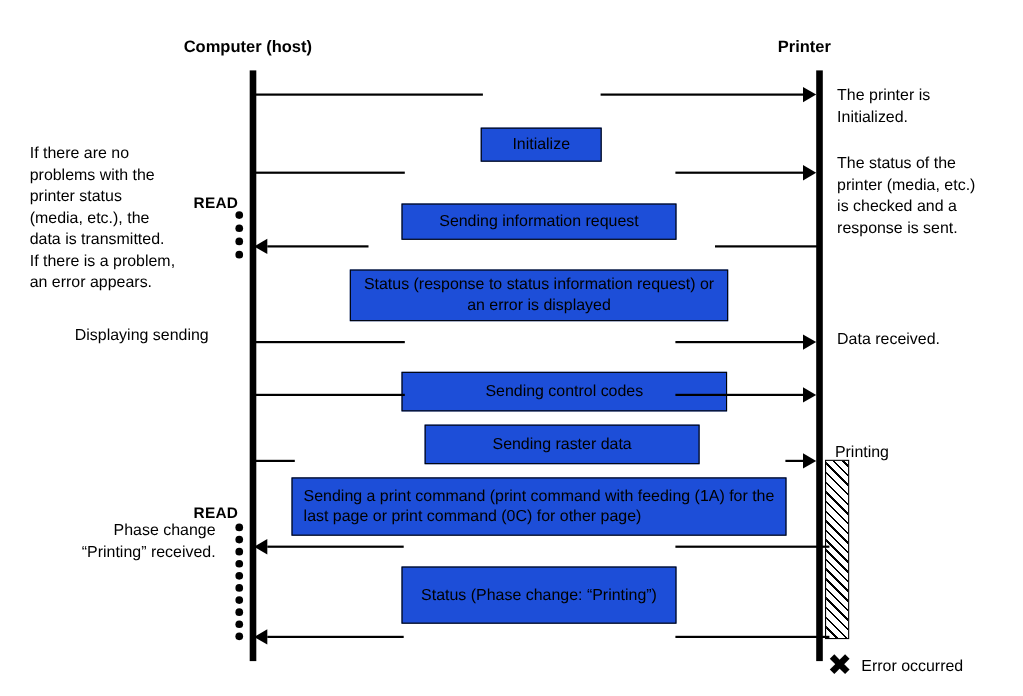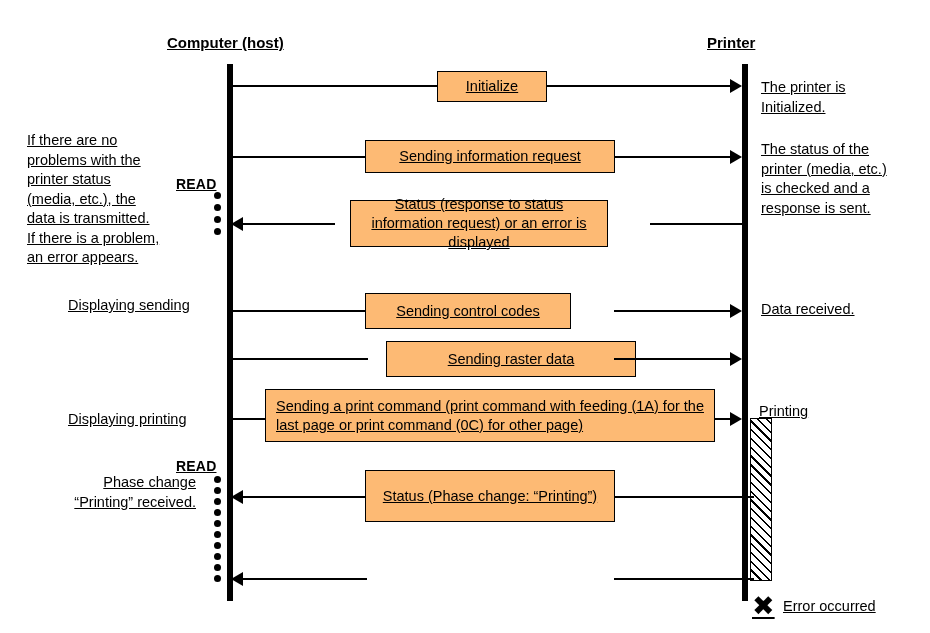--- a/index.html
+++ b/index.html
@@ -11,48 +11,49 @@
     font-family: "Liberation Sans", sans-serif;
     color: #000000;
   }
   #diagram {
     position: relative;
     width: 930px;
     height: 633px;
     background: #ffffff;
     overflow: hidden;
   }
-  .abs { position: absolute; text-decoration: underline; }
+  .abs { position: absolute; }
 
   
   .actor-label {
     font-weight: bold;
     font-size: 15px;
     line-height: 18px;
     white-space: nowrap;
   }
 
   
   .lifeline {
     background: #000000;
     width: 6px;
   }
 
   
   .msgbox {
     border: 1.6px solid #000000;
-    background: #fdba74;
+    background: #1d4ed8;
     box-sizing: border-box;
     font-size: 14.5px;
     line-height: 19px;
     display: flex;
     align-items: center;
     justify-content: center;
     text-align: center;
     padding: 2px 6px;
+    margin-top: 45px;
   }
   .msgbox.left-align {
     justify-content: flex-start;
     text-align: left;
     padding-left: 10px;
   }
 
   
   .wire {
     background: #000000;
@@ -160,39 +161,38 @@
   <div class="abs read-label" style="left:176px; top:176px;">READ</div>
   <div class="abs" style="left:214px; top:192px; width:12px; height:48px;">
     <span class="dot" style="left:0px; top:0px;"></span>
     <span class="dot" style="left:0px; top:12px;"></span>
     <span class="dot" style="left:0px; top:24px;"></span>
     <span class="dot" style="left:0px; top:36px;"></span>
   </div>
 
   <div class="abs arrow-left" style="left:231px; top:217px;"></div>
   <div class="abs wire" style="left:243px; top:223px; width:92px;"></div>
-  <div class="abs msgbox" style="left:350px; top:200px; width:258px; height:47px;">Status (response to status information
+  <div class="abs msgbox" style="left:318px; top:200px; width:344px; height:47px;">Status (response to status information
 request) or an error is displayed</div>
   <div class="abs wire" style="left:650px; top:223px; width:93px;"></div>
 
   <div class="abs note" style="left:68px; top:296px; width:170px;">Displaying sending</div>
 
   <div class="abs wire" style="left:231px; top:310px; width:137px;"></div>
-  <div class="abs msgbox" style="left:365px; top:293px; width:206px; height:36px;">Sending control codes</div>
+  <div class="abs msgbox" style="left:365px; top:293px; width:296px; height:36px;">Sending control codes</div>
   <div class="abs wire" style="left:614px; top:310px; width:117px;"></div>
   <div class="abs arrow-right" style="left:730px; top:304px;"></div>
 
   <div class="abs note" style="left:761px; top:300px; width:160px;">Data received.</div>
 
   <div class="abs wire" style="left:231px; top:358px; width:137px;"></div>
   <div class="abs msgbox" style="left:386px; top:341px; width:250px; height:36px;">Sending raster data</div>
   <div class="abs wire" style="left:614px; top:358px; width:117px;"></div>
   <div class="abs arrow-right" style="left:730px; top:352px;"></div>
 
-  <div class="abs note" style="left:68px; top:410px; width:170px;">Displaying printing</div>
 
   <div class="abs wire" style="left:231px; top:418px; width:37px;"></div>
   <div class="abs msgbox left-align" style="left:265px; top:389px; width:450px; height:53px;">Sending a print command (print command with feeding (1A)
 for the last page or print command (0C) for other page)</div>
   <div class="abs wire" style="left:714px; top:418px; width:17px;"></div>
   <div class="abs arrow-right" style="left:730px; top:412px;"></div>
 
   <div class="abs note" style="left:759px; top:402px; width:120px;">Printing</div>
 
   <div class="abs read-label" style="left:176px; top:458px;">READ</div>

